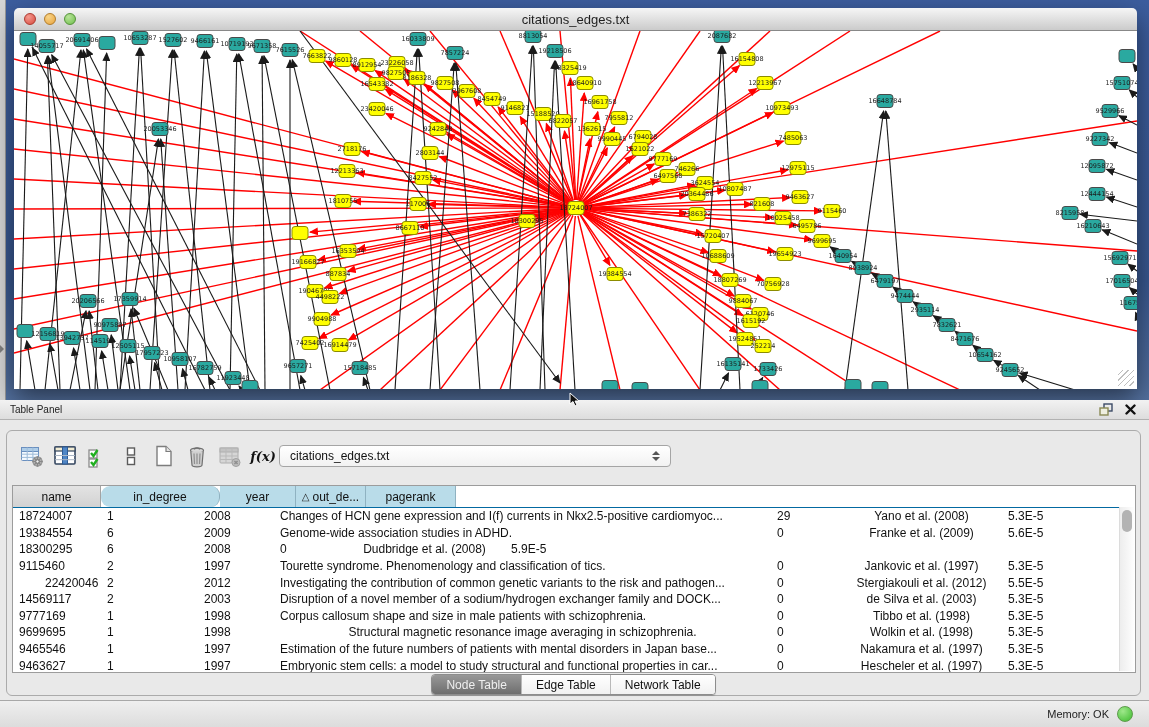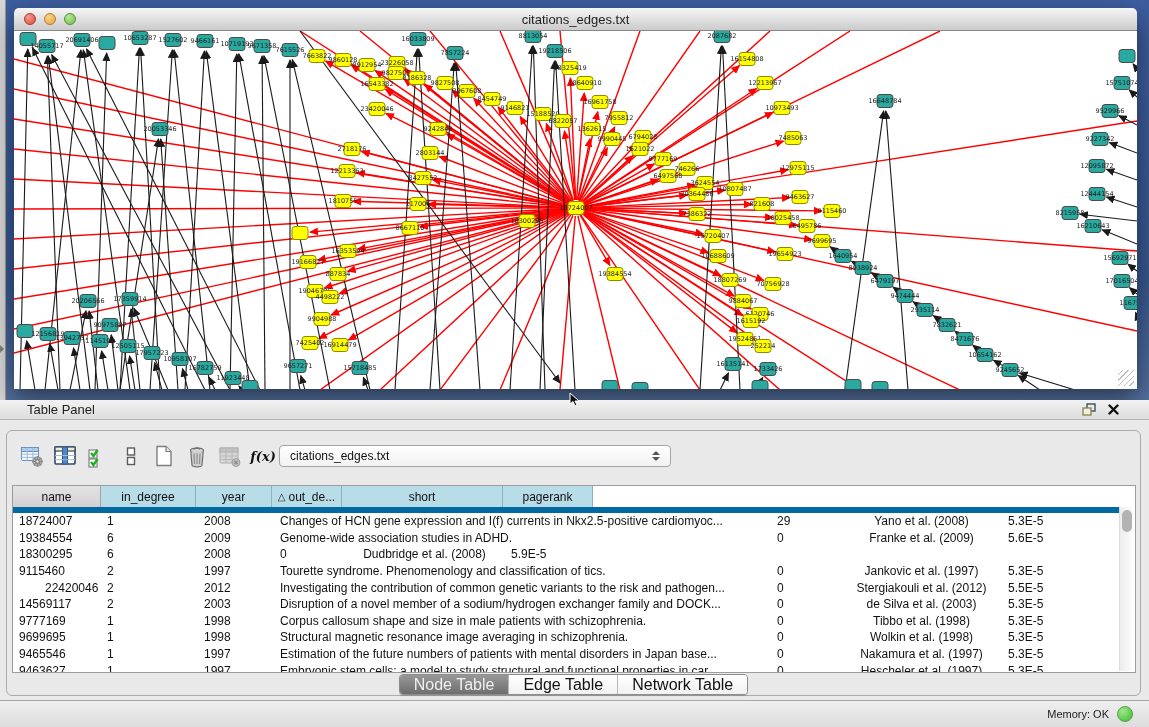--- a/index.html
+++ b/index.html
@@ -28,56 +28,56 @@
   .resize-grip{position:absolute;right:3px;bottom:3px;width:16px;height:16px;opacity:.55;
      background:repeating-linear-gradient(135deg,transparent 0 3px,#8a8a8a 3px 4px);}
 
   
   .cursor{position:absolute;left:569px;top:392px;z-index:9;}
 
   
   .table-panel{position:absolute;left:0;top:400px;width:1149px;height:300px;background:#e9e9e9;}
   .panel-header{height:19px;background:linear-gradient(#f2f2f2,#dddddd);
                 border-bottom:1px solid #b2b2b2;display:flex;align-items:center;
-                padding:0 27px;font-size:13px;color:#222;}
+                padding:0 10px;font-size:10px;color:#222;}
   .panel-header .spacer{flex:1;}
   .hdr-btn{width:18px;height:15px;display:flex;align-items:center;justify-content:center;margin-left:6px;}
   .panel-inner{position:absolute;left:6px;top:30px;width:1135px;height:266px;box-sizing:border-box;
                border:1px solid #ababab;border-radius:6px;background:#e9e9e9;}
   .toolbar{position:absolute;left:12px;top:10px;height:30px;display:flex;align-items:center;}
   .tool-btn{width:26px;height:26px;margin-right:7px;display:flex;align-items:center;justify-content:center;}
   .fx{font-family:"DejaVu Serif",serif;font-style:italic;font-weight:bold;font-size:13px;color:#111;}
   .dropdown{position:absolute;left:272px;top:14px;width:392px;height:22px;box-sizing:border-box;
             background:linear-gradient(#ffffff,#f2f2f2);border:1px solid #a5a5a5;border-radius:4px;
             display:flex;align-items:center;padding:0 10px;font-size:12px;color:#111;}
   .dropdown .spacer{flex:1;}
   .dd-arrows{display:flex;flex-direction:column;gap:2px;}
   .dd-arrows i{display:block;width:0;height:0;border-left:4px solid transparent;border-right:4px solid transparent;}
   .dd-arrows .up{border-bottom:4px solid #555;}
   .dd-arrows .dn{border-top:4px solid #555;}
 
   
   .table-wrap{position:absolute;left:5px;top:54px;width:1124px;height:188px;box-sizing:border-box;
               background:#fff;border:1px solid #9c9c9c;overflow:hidden;}
-  .thead{display:flex;height:21px;border-bottom:6px solid #0369a1;}
+  .thead{display:flex;height:21px;border-bottom:1px solid #0369a1;}
   .th{box-sizing:border-box;height:21px;display:flex;align-items:center;justify-content:center;
       font-size:12px;color:#111;background:#b9dce9;border-right:1px solid #8fb2c1;}
   .th.gray{background:linear-gradient(#e3e3e3,#d2d2d2);border-right:1px solid #a3a3a3;}
   .sort-tri{font-size:10px;margin-right:3px;color:#222;}
   .trow{display:flex;height:16.6px;align-items:center;}
   .td{box-sizing:border-box;font-size:12px;color:#111;padding:0 6px;white-space:nowrap;overflow:hidden;}
   .vscroll{position:absolute;right:5px;top:76px;width:15px;height:164px;
            background:linear-gradient(90deg,#ededed,#ffffff);border-left:1px solid #dcdcdc;}
   .vthumb{position:absolute;left:2px;top:3px;width:10px;height:22px;background:#b3b3b3;border-radius:6px;}
 
   
   .tabs{position:absolute;left:0;right:0;top:243px;display:flex;justify-content:center;}
   .seg{display:flex;height:19px;border:1px solid #8d8d8d;border-radius:4px;overflow:hidden;
        background:#fff;box-shadow:0 1px 1px rgba(0,0,0,.15);}
-  .seg-item{display:flex;align-items:center;padding:0 14px;font-size:16px;color:#111;
+  .seg-item{display:flex;align-items:center;padding:0 14px;font-size:12px;color:#111;
             border-left:1px solid #b9b9b9;background:linear-gradient(#ffffff,#f1f1f1);}
   .seg-item:first-child{border-left:none;}
   .seg-item.selected{background:linear-gradient(#989898,#6e6e6e);color:#efefef;}
 
   
   .status-bar{position:absolute;left:0;top:700px;width:1149px;height:27px;box-sizing:border-box;
               background:linear-gradient(#efefef,#dcdcdc);border-top:1px solid #a8a8a8;
               display:flex;align-items:center;justify-content:flex-end;padding-right:16px;gap:8px;}
   .mem-text{font-size:11px;color:#222;}
   .mem-dot{width:16px;height:16px;border-radius:50%;box-sizing:border-box;
@@ -639,33 +639,30 @@
             <i class="up"></i>
             <i class="dn"></i>
           </span>
       </div>
 
       <div class="table-wrap">
         <div class="thead" id="thead">
             <span class="th gray" style="width: 88px;">
               <span>name</span>
             </span>
-            <span class="th" style="width: 95px;">
+            <span class="th" style="width: 119px; border-radius: 9px;">
               <span>in_degree</span>
             </span>
             <span class="th" style="width: 76px;">
               <span>year</span>
             </span>
             <span class="th" style="width: 70px;">
               <span class="sort-tri">△</span>
               <span>out_de...</span>
             </span>
-            <span class="th" style="width: 161px;">
-              <span>short</span>
-            </span>
             <span class="th" style="width: 90px;">
               <span>pagerank</span>
             </span>
           </div>
         <div id="tbody">
             <div class="trow">
               <span class="td" style="width: 88px; text-align: left;">18724007</span>
               <span class="td" style="width: 97px; text-align: left;">1</span>
               <span class="td" style="width: 76px; text-align: left;">2008</span>
               <span class="td" style="width: 497px; text-align: left;">Changes of HCN gene expression and I(f) currents in Nkx2.5-positive cardiomyoc...</span>
@@ -723,21 +720,21 @@
               <span class="td" style="width: 76px; text-align: left;">1998</span>
               <span class="td" style="width: 497px; text-align: left;">Corpus callosum shape and size in male patients with schizophrenia.</span>
               <span class="td" style="width: 70px; text-align: left;">0</span>
               <span class="td" style="width: 161px; text-align: center;">Tibbo et al. (1998)</span>
               <span class="td" style="width: 90px; text-align: left;">5.3E-5</span>
             </div>
             <div class="trow">
               <span class="td" style="width: 88px; text-align: left;">9699695</span>
               <span class="td" style="width: 97px; text-align: left;">1</span>
               <span class="td" style="width: 76px; text-align: left;">1998</span>
-              <span class="td" style="width: 497px; text-align: left;">Structural magnetic resonance image averaging in schizophrenia.</span>
+              <span class="td" style="width: 497px; text-align: center;">Structural magnetic resonance image averaging in schizophrenia.</span>
               <span class="td" style="width: 70px; text-align: left;">0</span>
               <span class="td" style="width: 161px; text-align: center;">Wolkin et al. (1998)</span>
               <span class="td" style="width: 90px; text-align: left;">5.3E-5</span>
             </div>
             <div class="trow">
               <span class="td" style="width: 88px; text-align: left;">9465546</span>
               <span class="td" style="width: 97px; text-align: left;">1</span>
               <span class="td" style="width: 76px; text-align: left;">1997</span>
               <span class="td" style="width: 497px; text-align: left;">Estimation of the future numbers of patients with mental disorders in Japan base...</span>
               <span class="td" style="width: 70px; text-align: left;">0</span>

